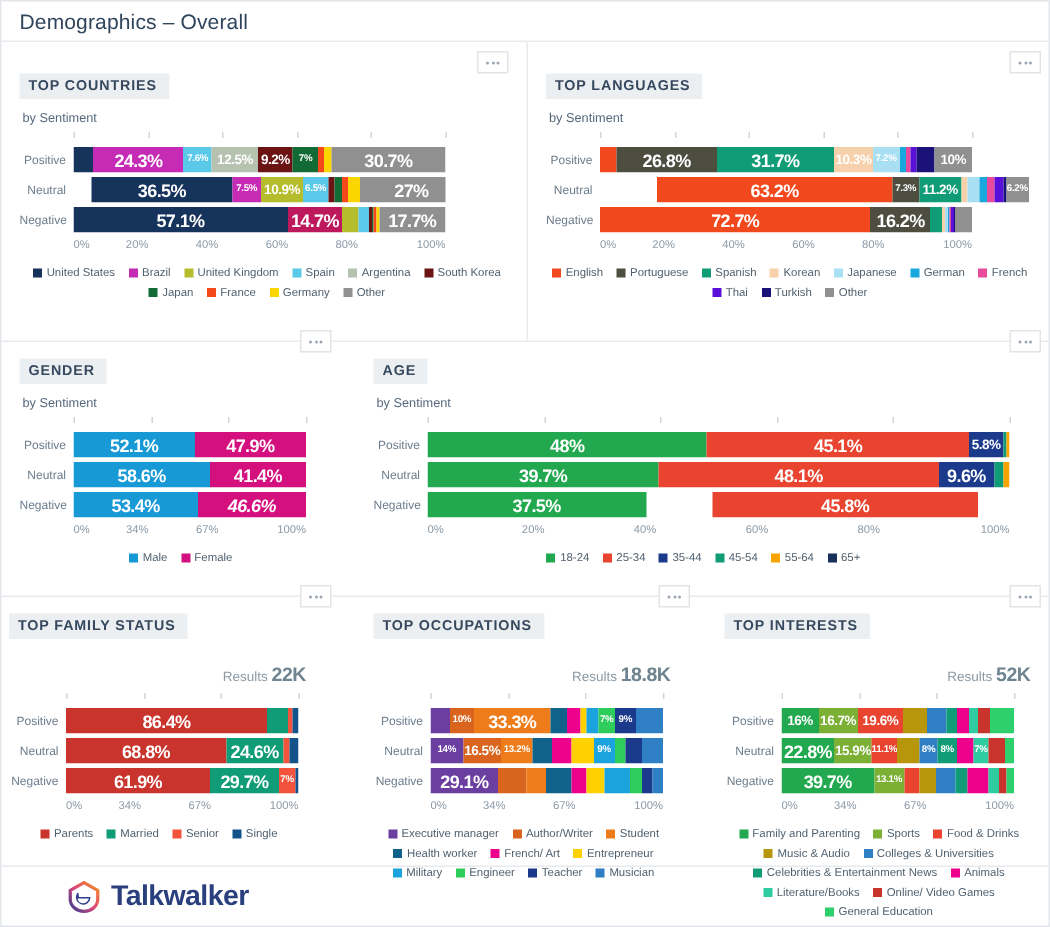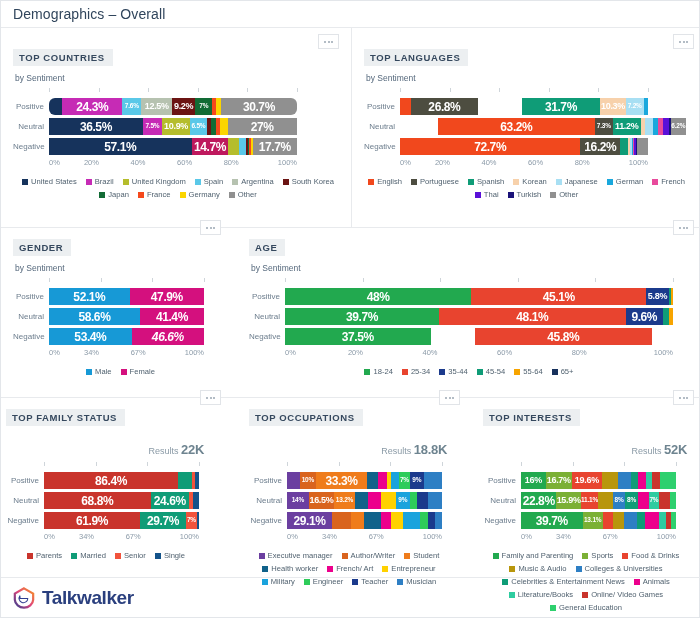--- a/index.html
+++ b/index.html
@@ -117,21 +117,21 @@
   .legend {
     display: flex; flex-wrap: wrap; justify-content: center;
     gap: 4px 9px;
     margin-top: 7px;
     padding: 0 2px;
   }
   .legitem { display: flex; align-items: center; gap: 3px; font-size: 7.6px; color: #50616f; white-space: nowrap; }
   .swatch { width: 6px; height: 6px; display:block; flex:0 0 auto; }
 
   
-  .footer { position: absolute; left: 0; bottom: 0; width: 700px; height: 40px; border-top: 1px solid #e8eaed; }
+  .footer { position: absolute; left: 0; bottom: 0; width: 700px; height: 40px; border-top: 1px solid #e8eaed; padding-left: 32px; }
   .logo-wrap { display:flex; align-items:center; gap:7px; padding: 9px 0 0 12px; }
   .logo-text { font-size: 19px; font-weight: bold; color: #2a3f7e; letter-spacing: -.4px; }
 
   .hr { position:absolute; left:0; width:700px; height:1px; background:#e8eaed; }
 </style>
 </head>
 <body>
 
 <div class="page">
 
@@ -186,21 +186,21 @@
             <i style="left: 0px;"></i>
             <i style="left: 49.6px;"></i>
             <i style="left: 99.2px;"></i>
             <i style="left: 148.8px;"></i>
             <i style="left: 198.4px;"></i>
             <i style="left: 248px;"></i>
           </div>
           <div class="rows">
             <div class="row">
               <div class="rowlab" style="width: 36px;">Positive</div>
-              <div class="bar" style="width: 248px; flex: 0 0 248px; border-radius: 6px;">
+              <div class="bar" style="width: 248px; flex: 0 0 248px;">
                 <div class="seg" title="United States" style="width: 13.144px; flex: 0 0 13.144px; background: rgb(22, 51, 92);"></div>
                 <div class="seg big" title="Brazil" style="width: 60.264px; flex: 0 0 60.264px; background: rgb(198, 43, 181);">
                   <span>24.3%</span>
                 </div>
                 <div class="seg small" title="Spain" style="width: 18.848px; flex: 0 0 18.848px; background: rgb(90, 200, 232);">
                   <span>7.6%</span>
                 </div>
                 <div class="seg mid" title="Argentina" style="width: 31px; flex: 0 0 31px; background: rgb(182, 194, 176);">
                   <span>12.5%</span>
                 </div>
@@ -213,21 +213,21 @@
                 <div class="seg" title="France" style="width: 3.224px; flex: 0 0 3.224px; background: rgb(245, 73, 28);"></div>
                 <div class="seg" title="Germany" style="width: 5.208px; flex: 0 0 5.208px; background: rgb(251, 213, 0);"></div>
                 <div class="seg big" title="Other" style="width: 76.136px; flex: 0 0 76.136px; background: rgb(144, 144, 144);">
                   <span>30.7%</span>
                 </div>
               </div>
             </div>
             <div class="row">
               <div class="rowlab" style="width: 36px;">Neutral</div>
               <div class="bar" style="width: 248px; flex: 0 0 248px;">
-                <div class="seg big" title="United States" style="width: 93.8031px; flex: 0 0 93.8031px; background: rgb(22, 51, 92);">
+                <div class="seg big" title="United States" style="width: 93.8031px; flex: 0 0 93.8031px; background: rgb(22, 51, 92); margin-left: 12px;">
                   <span>36.5%</span>
                 </div>
                 <div class="seg small" title="Brazil" style="width: 19.2746px; flex: 0 0 19.2746px; background: rgb(198, 43, 181);">
                   <span>7.5%</span>
                 </div>
                 <div class="seg mid" title="United Kingdom" style="width: 28.0124px; flex: 0 0 28.0124px; background: rgb(181, 189, 44);">
                   <span>10.9%</span>
                 </div>
                 <div class="seg small" title="Spain" style="width: 16.7047px; flex: 0 0 16.7047px; background: rgb(90, 200, 232);">
                   <span>6.5%</span>
@@ -331,21 +331,21 @@
             <i style="left: 248px;"></i>
           </div>
           <div class="rows">
             <div class="row">
               <div class="rowlab" style="width: 36px;">Positive</div>
               <div class="bar" style="width: 248px; flex: 0 0 248px;">
                 <div class="seg" title="English" style="width: 11.16px; flex: 0 0 11.16px; background: rgb(241, 72, 29);"></div>
                 <div class="seg big" title="Portuguese" style="width: 66.464px; flex: 0 0 66.464px; background: rgb(77, 77, 64);">
                   <span>26.8%</span>
                 </div>
-                <div class="seg big" title="Spanish" style="width: 78.616px; flex: 0 0 78.616px; background: rgb(15, 156, 119); margin-left: 44px;">
+                <div class="seg big" title="Spanish" style="width: 78.616px; flex: 0 0 78.616px; background: rgb(15, 156, 119);">
                   <span>31.7%</span>
                 </div>
                 <div class="seg mid" title="Korean" style="width: 25.544px; flex: 0 0 25.544px; background: rgb(247, 209, 171);">
                   <span>10.3%</span>
                 </div>
                 <div class="seg small" title="Japanese" style="width: 17.856px; flex: 0 0 17.856px; background: rgb(168, 223, 243);">
                   <span>7.2%</span>
                 </div>
                 <div class="seg" title="German" style="width: 4.216px; flex: 0 0 4.216px; background: rgb(25, 168, 221);"></div>
                 <div class="seg" title="French" style="width: 2.728px; flex: 0 0 2.728px; background: rgb(232, 74, 156);"></div>

